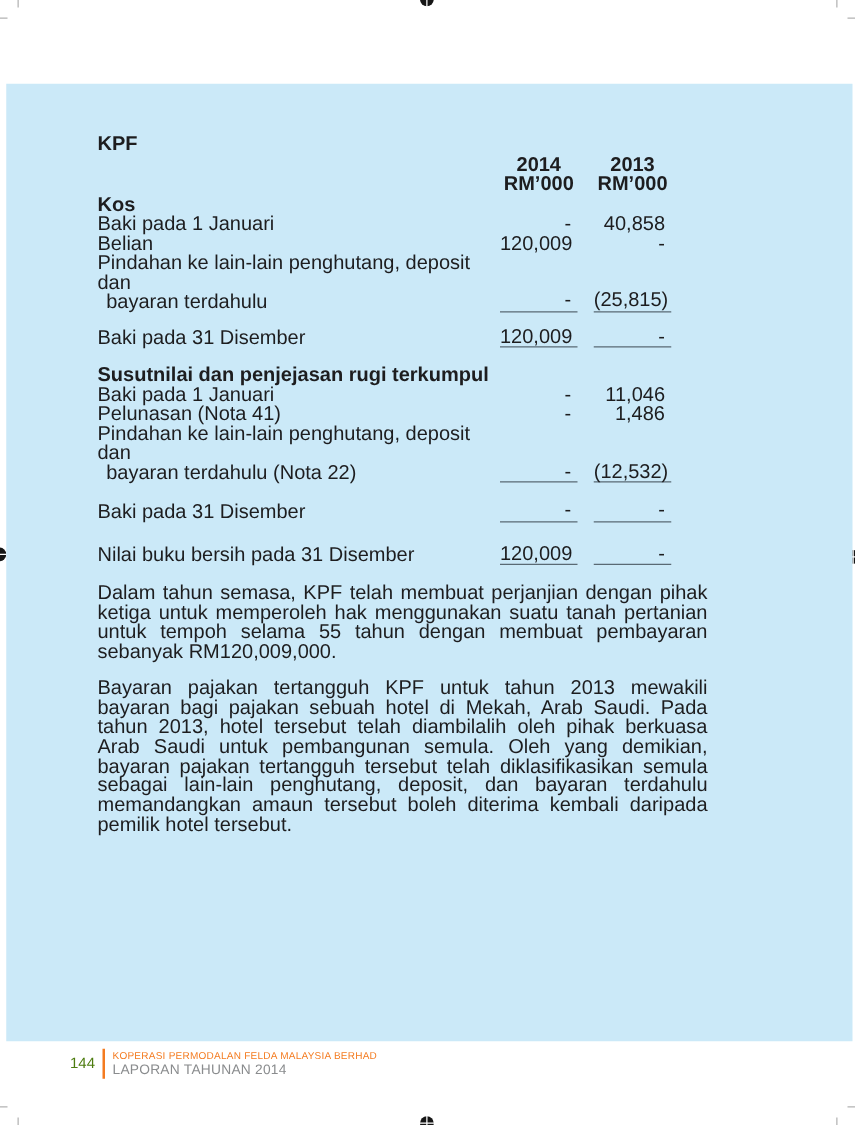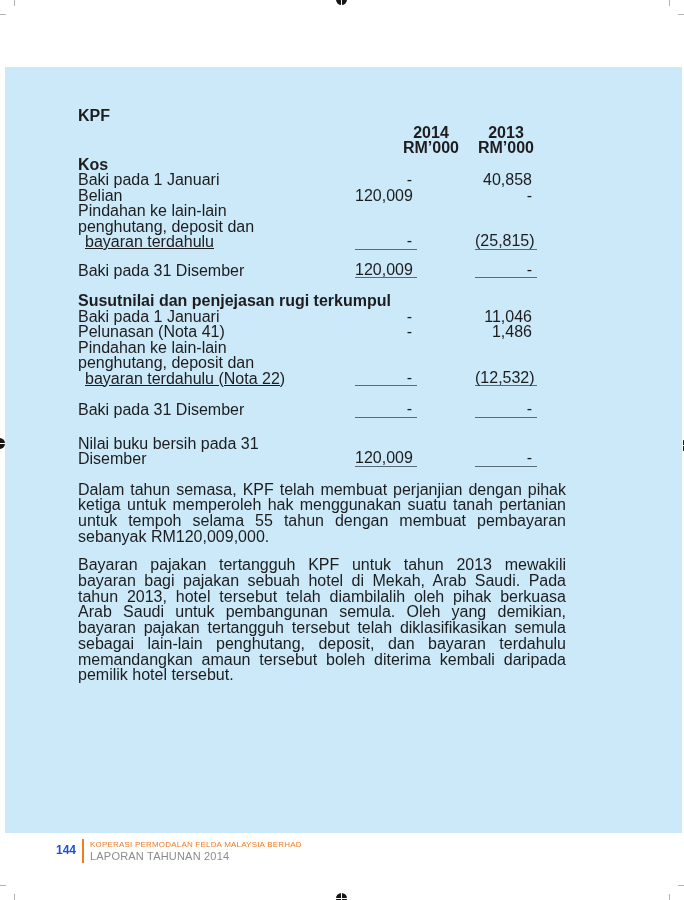--- a/index.html
+++ b/index.html
@@ -35,37 +35,37 @@
     font-size:16px;line-height:15.5px;
   }
   .doc-title{font-weight:bold;}
   
   .num-cols{display:flex;width:459px;justify-content:flex-end;margin-top:1px;align-items:flex-end;}
   .ycell{width:62px;text-align:center;font-weight:bold;}
   .ycell + .ycell{margin-left:13px;}
   .section-heading{font-weight:bold;}
   .sh-kos{margin-top:1px;}
   .sh-susut{margin-top:15px;}
-  .trow{display:flex;width:459px;align-items:flex-end;gap:45px;}
+  .trow{display:flex;width:459px;align-items:flex-end;}
   .tlabel{flex:1;}
-  .tlabel .l2{display:block;padding-left:7px;text-decoration:underline;}
+  .tlabel .l2{display:block;padding-left:7px;}
   .tval{width:62px;text-align:right;padding-right:5px;box-sizing:border-box;}
   .tval + .tval{margin-left:13px;}
   .trow.u .tval{border-bottom:1px solid #5a6a74;}
   .trow.gap-md{margin-top:12px;}
   .trow.gap-md2{margin-top:15px;}
   .trow.gap-lg{margin-top:18px;}
   
   .para{width:488px;text-align:justify;line-height:15.7px;}
   .para1{margin-top:15px;}
   .para2{margin-top:13px;}
   
   .footer{position:absolute;left:56px;top:839px;display:flex;align-items:flex-start;}
   .page-num{
-    font-size:12px;font-weight:bold;color:#1d4ed8;margin-top:4px;width:24px;
+    font-size:12px;font-weight:normal;color:#4d7c0f;margin-top:4px;width:24px;
   }
   .footer-rule{width:2px;height:24px;background:#f47b20;margin:0 6px 0 2px;}
   .footer-lines{padding-top:1px;}
   .footer-company{
     font-size:8px;font-weight:normal;color:#f47b20;letter-spacing:0.2px;line-height:10px;
   }
   .footer-report{
     font-size:11px;color:#8a8c8e;letter-spacing:0.2px;line-height:10px;margin-top:1px;
   }
 </style>

